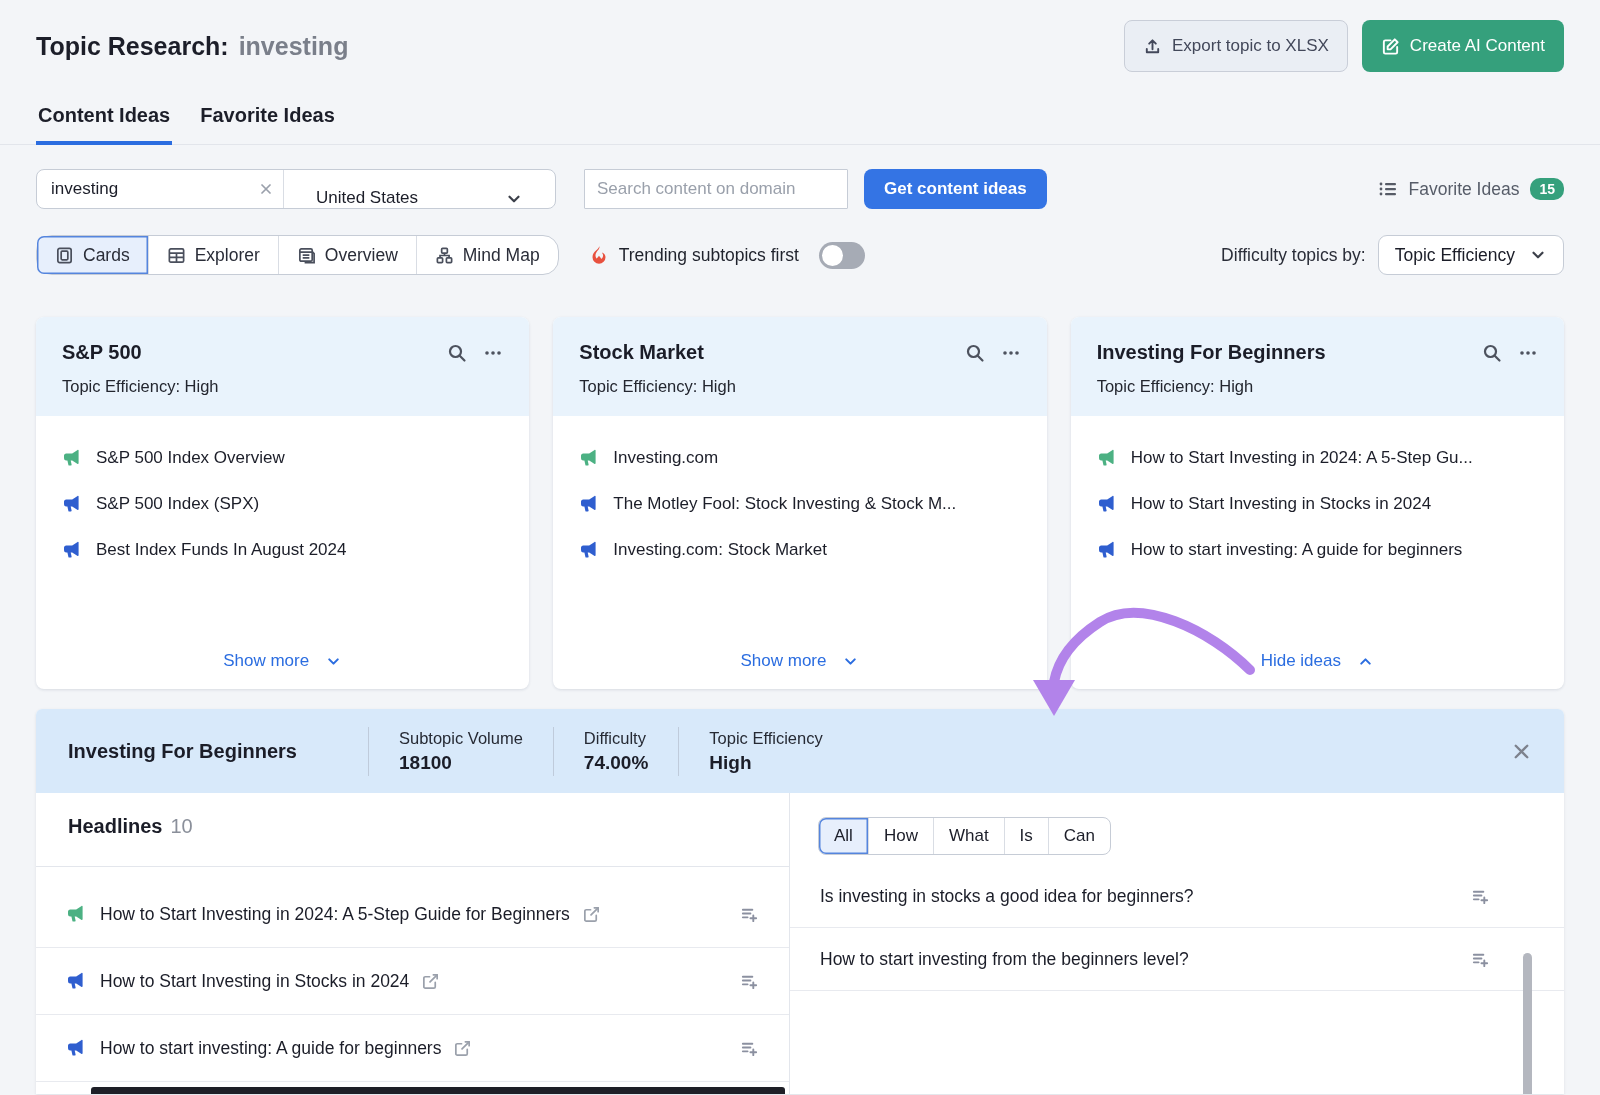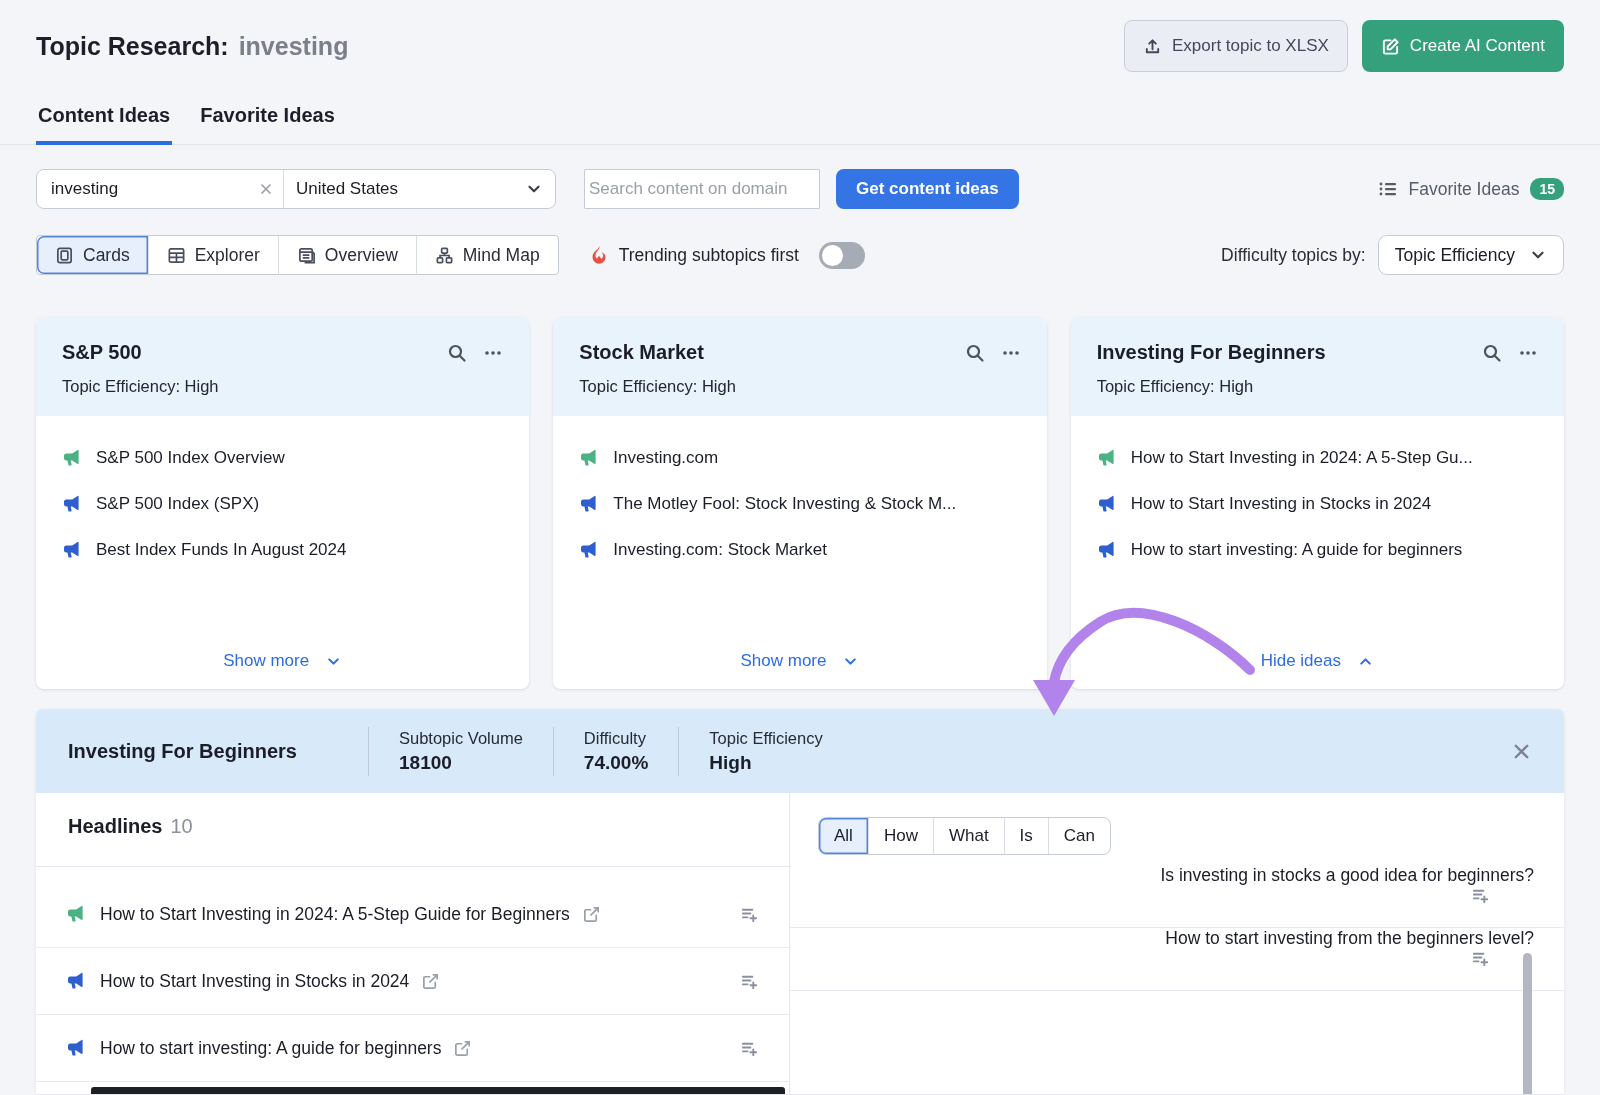--- a/index.html
+++ b/index.html
@@ -18,31 +18,31 @@
   
   .tabs { display:flex; gap:26px; padding:0 36px; margin-top:32px; border-bottom:1px solid #e2e5eb; }
   .tab { font-size:20px; font-weight:600; color:#1c1e29; padding:0 2px 14px; border-bottom:4px solid transparent; margin-bottom:-1px; cursor:pointer; }
   .tab.active { border-bottom-color:#2b6de0; }
 
   
   .search-row { display:flex; align-items:center; padding:0 36px; margin-top:24px; }
   .query-group { display:flex; align-items:center; height:40px; background:#fff; border:1px solid #c6ccd6; border-radius:8px; }
   .query-input { border:none; outline:none; width:212px; padding:0 6px 0 14px; font-size:17px; color:#1c1e29; font-family:inherit; }
   .clear-x { width:34px; display:flex; justify-content:center; cursor:pointer; }
-  .country { display:flex; align-items:center; justify-content:space-between; width:272px; height:100%; padding:0 12px; border-left:1px solid #d9dde4; font-size:17px; cursor:pointer; }
-  .domain-input { margin-left:28px; width:236px; height:40px; border:1px solid #c6ccd6; border-radius:1px; padding:0 4px; font-size:17px; font-family:inherit; color:#1c1e29; background:#fff; outline:none; }
+  .country { display:flex; align-items:flex-end; justify-content:space-between; width:272px; height:100%; padding:0 32px; border-left:1px solid #d9dde4; font-size:17px; cursor:pointer; }
+  .domain-input { margin-left:28px; width:264px; height:40px; border:1px solid #c6ccd6; border-radius:1px; padding:0 12px; font-size:17px; font-family:inherit; color:#1c1e29; background:#fff; outline:none; }
   .domain-input::placeholder { color:#9aa0ab; }
   .btn-ideas { margin-left:16px; height:40px; padding:0 20px; background:#3474e4; color:#fff; border:none; border-radius:8px; font-size:17px; font-weight:600; font-family:inherit; cursor:pointer; }
   .favorites { margin-left:auto; display:flex; align-items:center; gap:11px; cursor:pointer; }
   .favorites .lbl { font-size:17.5px; color:#565c68; }
   .badge { background:#35a07c; color:#fff; font-size:14px; font-weight:bold; border-radius:10px; padding:3px 9px; }
 
   
   .view-row { display:flex; align-items:center; padding:0 36px; margin-top:26px; }
-  .segmented { display:flex; background:#fff; border:1px solid #c6ccd6; border-radius:4px; height:40px; }
+  .segmented { display:flex; background:#fff; border:1px solid #c6ccd6; border-radius:16px; height:40px; }
   .seg { display:flex; align-items:center; gap:9px; padding:0 18px; font-size:17.5px; color:#2a2d38; cursor:pointer; border-left:1px solid #d9dde4; }
   .seg:first-child { border-left:none; border-radius:7px 0 0 7px; }
   .seg:last-child { border-radius:0 7px 7px 0; }
   .seg.active { background:#e7effc; box-shadow:inset 0 0 0 1.5px #5585dd; }
   .trending { display:flex; align-items:center; gap:10px; margin-left:30px; font-size:17.5px; color:#1f222c; }
   .toggle { width:46px; height:27px; background:#a6abb5; border-radius:14px; position:relative; margin-left:10px; cursor:pointer; }
   .toggle .knob { position:absolute; left:3px; top:3px; width:21px; height:21px; border-radius:50%; background:#fff; }
   .prioritize { margin-left:auto; display:flex; align-items:center; gap:12px; }
   .prioritize .lbl { font-size:17.5px; color:#2a2d38; }
   .select-pill { display:flex; align-items:center; gap:14px; height:40px; padding:0 16px; background:#fff; border:1px solid #c6ccd6; border-radius:9px; font-size:17.5px; cursor:pointer; }
@@ -74,21 +74,21 @@
   .sec-head .count { color:#8a8f9a; font-weight:normal; margin-left:8px; }
   .hrow { display:flex; align-items:center; height:67px; padding:0 30px; border-bottom:1px solid #e8eaef; font-size:17.5px; }
   .hrow .txt { margin:0 12px 0 14px; }
   .hrow .add { margin-left:auto; cursor:pointer; display:flex; }
   .hlist { padding-top:14px; }
   .pills-wrap { padding:24px 28px 10px; }
   .pills { display:inline-flex; background:#fff; border:1px solid #c6ccd6; border-radius:8px; height:38px; }
   .pill { display:flex; align-items:center; padding:0 15px; font-size:17px; color:#1c1e29; border-left:1px solid #d9dde4; cursor:pointer; }
   .pill:first-child { border-left:none; border-radius:7px 0 0 7px; }
   .pill.active { background:#e7effc; box-shadow:inset 0 0 0 1.5px #5585dd; }
-  .qrow { display:flex; align-items:flex-end; height:63px; padding:0 30px; border-bottom:1px solid #e8eaef; font-size:17.5px;flex-direction:column; }
+  .qrow { display:flex; align-items:center; height:63px; padding:0 30px; border-bottom:1px solid #e8eaef; font-size:17.5px; }
   .qrow .add { margin-left:auto; margin-right:44px; cursor:pointer; display:flex; }
   .qscrollbar { position:absolute; right:32px; top:160px; bottom:0; width:9px; background:#b4b7bf; border-radius:5px 5px 0 0; }
   .cutoff-strip { position:absolute; left:55px; right:4px; bottom:0; height:7px; background:#1e1f27; border-radius:3px 3px 0 0; }
 
   
   .arrow-annot { position:absolute; left:1018px; top:590px; z-index:6; pointer-events:none; }
 
   .ic { flex:none; display:inline-flex; }
 </style>
 </head>

